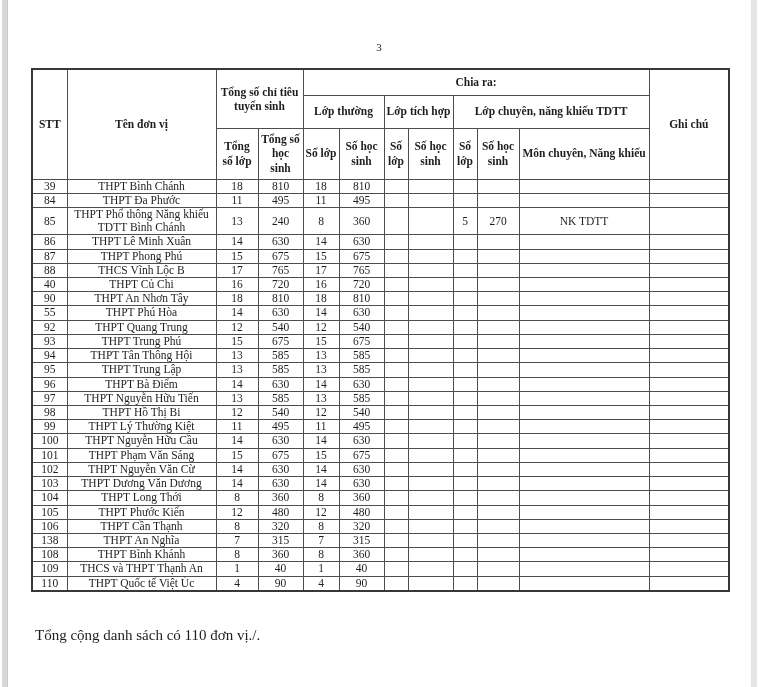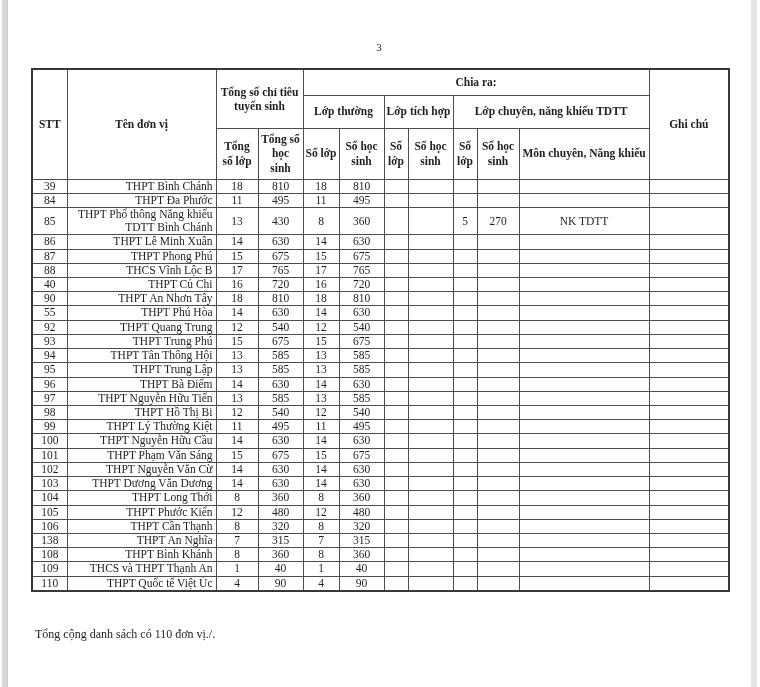--- a/index.html
+++ b/index.html
@@ -56,26 +56,26 @@
   thead tr.band-1 { height: 26px; }
   thead tr.band-2 { height: 33px; padding-left: 48px; }
   thead tr.band-3 { height: 51px; }
   .quota-table td {
     font-size: 11.5px;
     line-height: 1.15;
     height: 13px;
     padding: 0 3px;
     vertical-align: middle;
   }
-  .quota-table td.name-cell { text-align: right; }
+  .quota-table td.name-cell { text-align: center; }
   .quota-table td.num-cell  { text-align: center; }
   .summary-note {
     position: absolute;
     left: 35px; top: 627px;
-    font-size: 12px;
+    font-size: 15px;
   }
 </style>
 </head>
 <body>
 
 <div class="edge-strip-left"></div>
 <div class="edge-strip-right"></div>
 
 <div class="page-number">3</div>
 
@@ -145,21 +145,21 @@
         <td class="num-cell"></td>
         <td class="num-cell"></td>
         <td class="num-cell"></td>
         <td class="num-cell"></td>
         <td class="num-cell"></td>
       </tr>
       <tr>
         <td class="num-cell">85</td>
         <td class="name-cell">THPT Phổ thông Năng khiếu TDTT Bình Chánh</td>
         <td class="num-cell">13</td>
-        <td class="num-cell">430</td>
+        <td class="num-cell">240</td>
         <td class="num-cell">8</td>
         <td class="num-cell">360</td>
         <td class="num-cell"></td>
         <td class="num-cell"></td>
         <td class="num-cell">5</td>
         <td class="num-cell">270</td>
         <td class="num-cell">NK TDTT</td>
         <td class="num-cell"></td>
       </tr>
       <tr>

